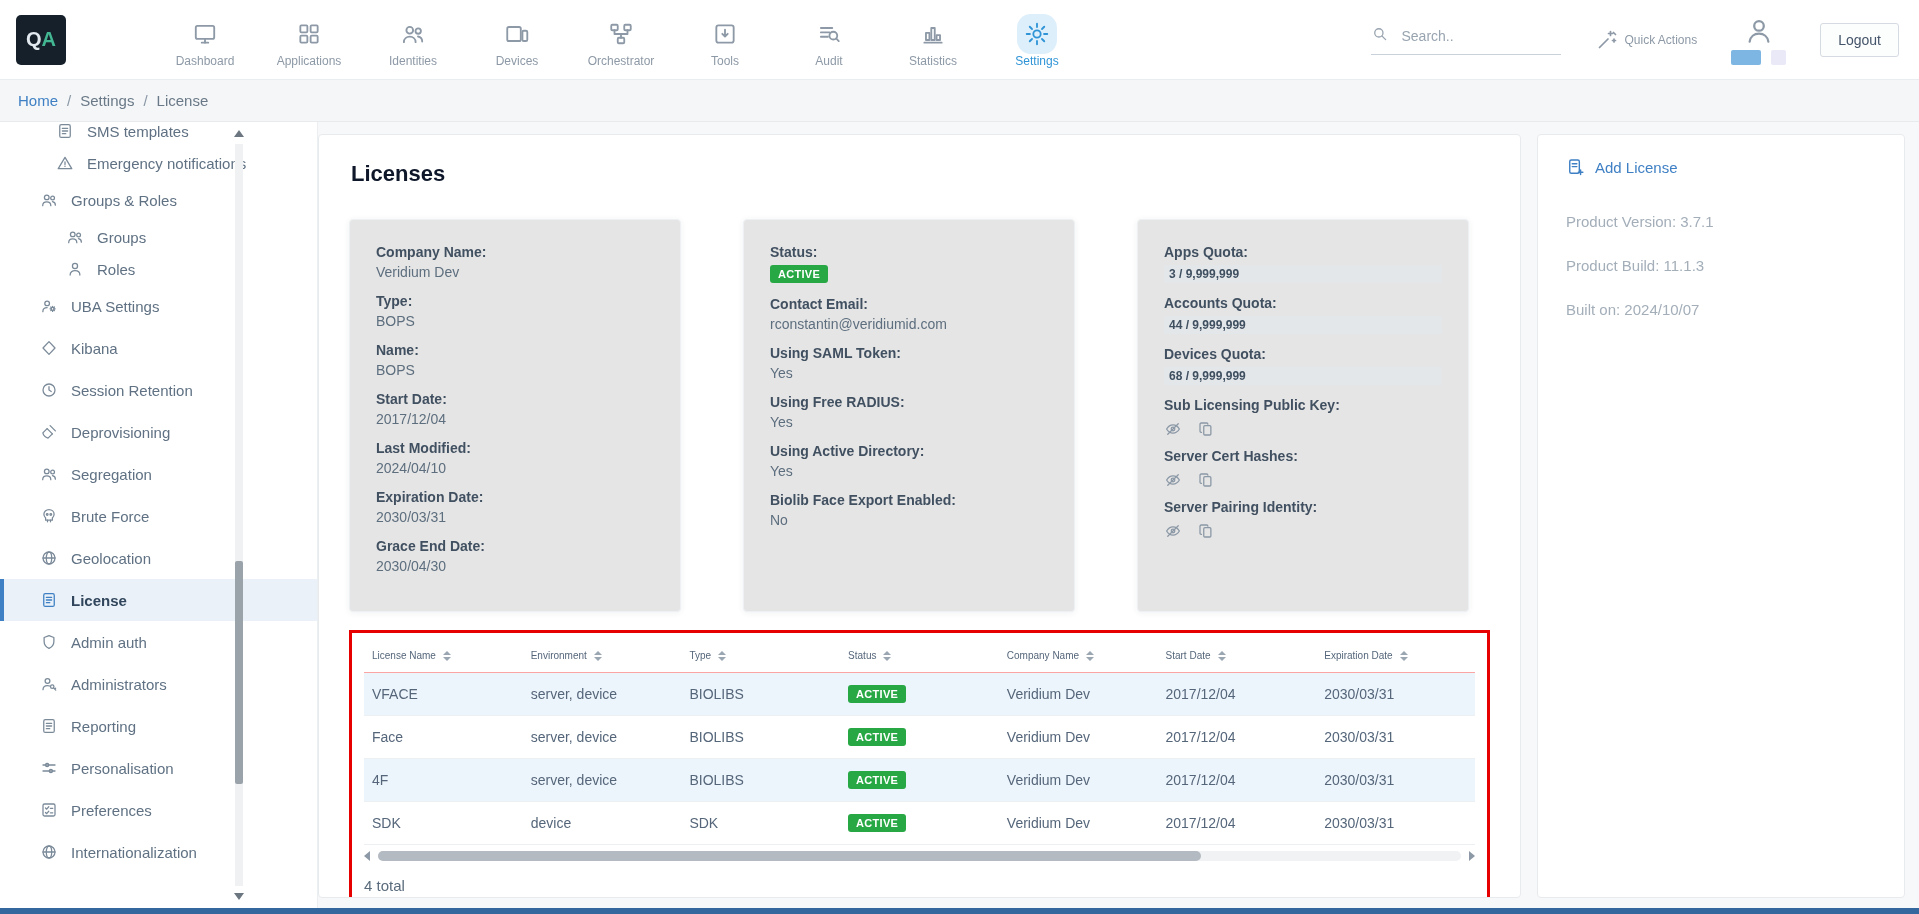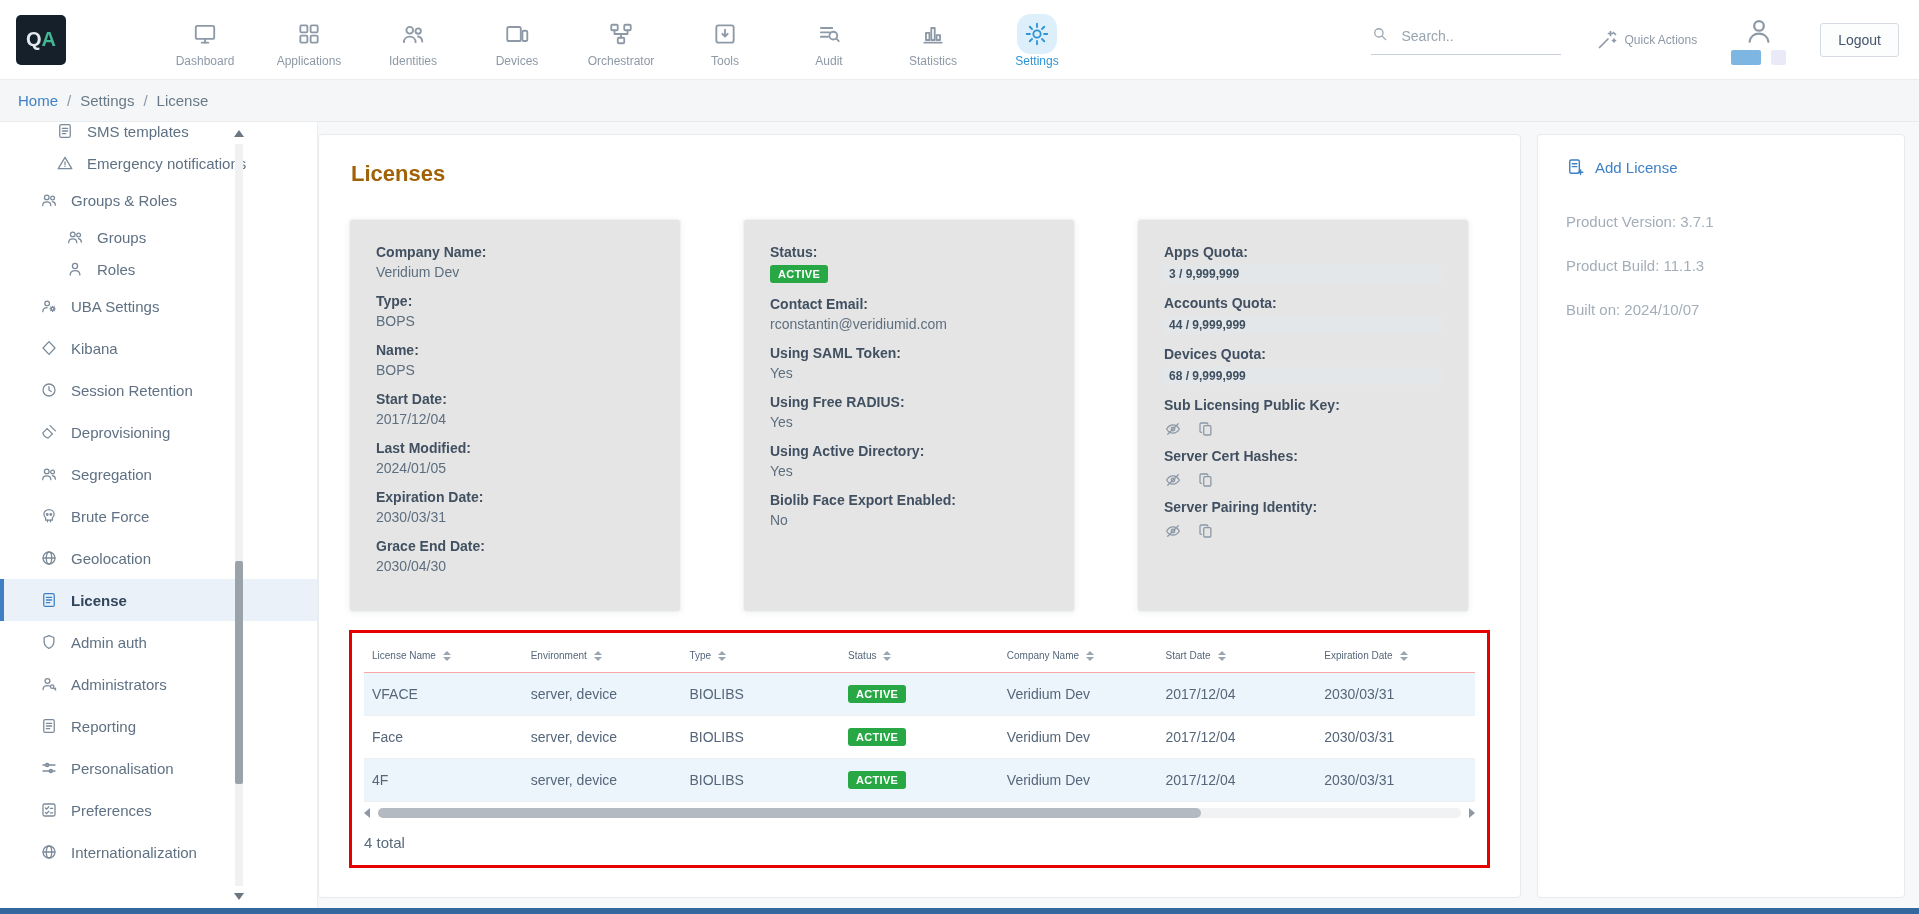--- a/index.html
+++ b/index.html
@@ -51,21 +51,21 @@
   .side-item.active .side-icon { color:#3f80c4; }
   .sb-scroll { position:absolute; top:8px; bottom:8px; right:72px; width:12px; }
   .sb-arrow-up, .sb-arrow-down { position:absolute; left:1px; width:0; height:0; border-left:5px solid transparent; border-right:5px solid transparent; cursor:pointer; }
   .sb-arrow-up { top:0; border-bottom:7px solid #6b7680; }
   .sb-arrow-down { bottom:0; border-top:7px solid #6b7680; }
   .sb-track { position:absolute; top:14px; bottom:14px; left:2px; width:8px; background:#f0f1f3; }
   .sb-thumb { position:absolute; left:2px; width:8px; top:56%; height:29%; background:#9aa2aa; border-radius:2px; cursor:pointer; }
 
   .main-wrap { flex:1; min-width:0; padding:12px 0 10px 0; }
   .main-card { background:#fff; border:1px solid #e8ebee; border-radius:4px; height:100%; padding:26px 30px; overflow:hidden; }
-  .page-title { font-size:22px; font-weight:bold; color:#a16207; margin:0 0 32px 2px; }
+  .page-title { font-size:22px; font-weight:bold; color:#0f172a; margin:0 0 32px 2px; }
 
   .cards-row { display:flex; gap:62px; margin-bottom:18px; align-items:stretch; }
   .info-card { width:332px; min-height:374px; background:#e5e5e5; border:1px solid #eef1f4; border-radius:4px; box-shadow:0 1px 6px rgba(40,60,80,0.07); padding:24px 26px; }
   .field { margin-bottom:13px; }
   .field-label { font-size:14px; font-weight:bold; color:#415061; margin-bottom:4px; }
   .field-value { font-size:14px; color:#5d6e7e; }
   .badge { display:inline-block; color:#fff; font-size:11px; font-weight:bold; padding:3px 8px; border-radius:3px; letter-spacing:.3px; }
   .quota { margin-bottom:12px; }
   .quota-bar { background:#e3e7ea; height:18px; display:flex; align-items:center; padding-left:5px; font-size:12px; font-weight:bold; color:#3f4f60; margin-top:5px; }
   .keyrow { margin-bottom:10px; }
@@ -426,21 +426,21 @@
             <div class="field">
               <div class="field-label">Name:</div>
               <div class="field-value">BOPS</div>
             </div>
             <div class="field">
               <div class="field-label">Start Date:</div>
               <div class="field-value">2017/12/04</div>
             </div>
             <div class="field">
               <div class="field-label">Last Modified:</div>
-              <div class="field-value">2024/01/05</div>
+              <div class="field-value">2024/04/10</div>
             </div>
             <div class="field">
               <div class="field-label">Expiration Date:</div>
               <div class="field-value">2030/03/31</div>
             </div>
             <div class="field">
               <div class="field-label">Grace End Date:</div>
               <div class="field-value">2030/04/30</div>
             </div>
           </section>
@@ -580,20 +580,29 @@
               </tr>
               <tr>
                 <td>4F</td>
                 <td>server, device</td>
                 <td>BIOLIBS</td>
                 <td><span class="badge" style="background: rgb(40, 167, 69);">ACTIVE</span></td>
                 <td>Veridium Dev</td>
                 <td>2017/12/04</td>
                 <td>2030/03/31</td>
               </tr>
+              <tr>
+                <td>SDK</td>
+                <td>device</td>
+                <td>SDK</td>
+                <td><span class="badge" style="background: rgb(40, 167, 69);">ACTIVE</span></td>
+                <td>Veridium Dev</td>
+                <td>2017/12/04</td>
+                <td>2030/03/31</td>
+              </tr>
             </tbody>
         </table>
         <div class="hscroll">
           <span class="hs-arrow-left"></span>
           <span class="hs-track">
               <span class="hs-thumb"></span>
             </span>
           <span class="hs-arrow-right"></span>
         </div>
         <div class="total">4 total</div>

